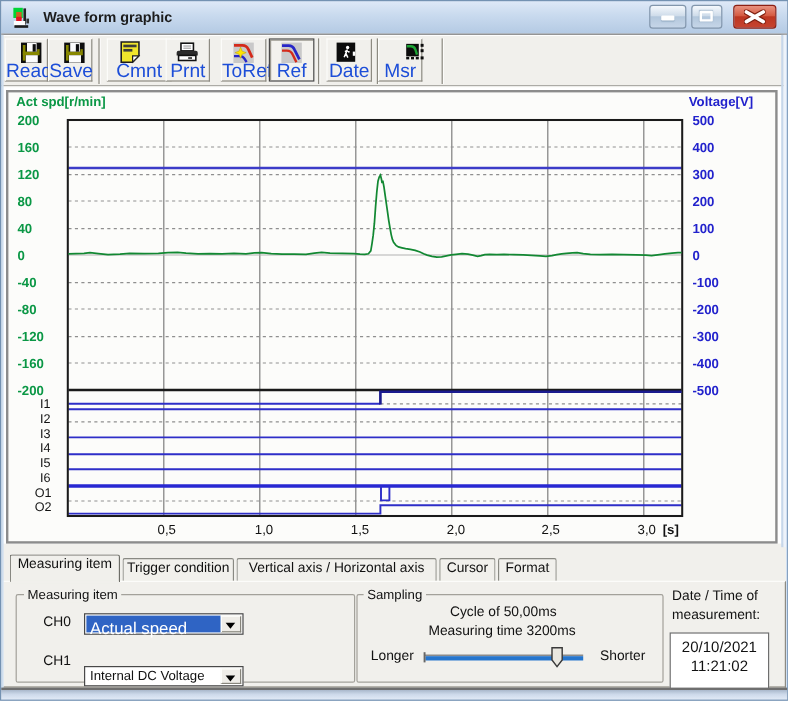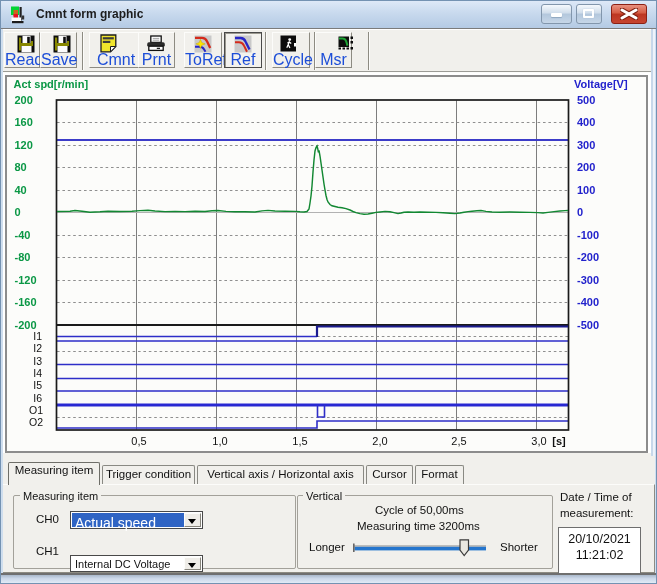--- a/index.html
+++ b/index.html
@@ -42,21 +42,21 @@
 #datebox { left:558px; top:527px; width:83px; height:53px; background:#fff; border:1px solid #6e6e6e; text-align:center; font-size:12.5px; color:#111; line-height:15.5px; padding-top:4px; }
 
 
 #botline { left:1px; top:573px; width:655px; height:2px; background:#6f6f6f; }
 #botframe { left:1px; top:575px; width:655px; height:9px; background:linear-gradient(#a9b8cb, #cdd9ea 40%, #e6eef9); }
 </style>
 </head>
 <body>
 <div id="win">
   <div class="abs" id="titlebar"></div>
-  <div class="abs" id="titletext">Cmnt form graphic</div>
+  <div class="abs" id="titletext">Wave form graphic</div>
   <svg class="abs" style="left:11px;top:5px" width="19" height="19" viewBox="0 0 19 19">
     <rect x="0" y="1.5" width="8" height="8.5" fill="#00d435"></rect>
     <rect x="2.5" y="5" width="4.5" height="6" fill="#d06020"></rect>
     <rect x="2.5" y="9" width="4.5" height="4" fill="#e81020"></rect>
     <rect x="8.5" y="2" width="2.2" height="13.5" fill="#222"></rect>
     <rect x="0.5" y="12.5" width="9.5" height="4" fill="#fdfdfd"></rect>
     <rect x="1" y="16" width="11.5" height="2.2" fill="#1c1c1c"></rect>
     <rect x="11" y="10.5" width="2.2" height="4" fill="#333"></rect>
   </svg>
   <div class="abs capbtn" id="btnmin"></div>
@@ -86,21 +86,21 @@
       <span class="lbl">Prnt</span>
     </div>
   <div class="abs tbtn" style="left:184px; width:38px;">
       <span class="lbl">ToRef</span>
     </div>
   <div class="abs tbtn" style="left:224px; width:38px; border:1px solid #494949; box-shadow:inset 1px 1px 0 #9a988f; background:#f3f2ee;">
       <span class="lbl">Ref</span>
     </div>
   <div class="abs tsep" style="left:265px;"></div>
   <div class="abs tbtn" style="left:272px; width:38px;">
-      <span class="lbl">Cycle</span>
+      <span class="lbl">Date</span>
     </div>
   <div class="abs tsep" style="left:314px;"></div>
   <div class="abs tbtn" style="left:315px; width:37px;">
       <span class="lbl">Msr</span>
     </div>
   <div class="abs tsep" style="left:368px;"></div>
 
   <svg class="abs" style="left:17px;top:35px" width="18" height="18" viewBox="0 0 18 18">
     <rect x="0.5" y="0.5" width="17" height="17" fill="#0d0d0d"></rect>
     <rect x="2" y="2.5" width="2.2" height="13" fill="#878700"></rect>
@@ -278,21 +278,21 @@
     <div style="position:absolute; left:4px; top:2.5px; font-size:14px; color:#fff;">Actual speed</div>
     <div class="cbtn"></div>
   </div>
   <div class="abs txt" style="left:36px; top:545px;">CH1</div>
   <div class="abs combo" style="left:70px; top:555px; width:133px; height:17px;">
     <div style="position:absolute; left:4px; top:2px; font-size:11px; color:#111;">Internal DC Voltage</div>
     <div class="cbtn"></div>
   </div>
 
   <div class="abs gbox" style="left:297px; top:495px; width:256px; height:74px;"></div>
-  <div class="abs glabel" style="left:303px; top:489.5px;">Vertical</div>
+  <div class="abs glabel" style="left:303px; top:489.5px;">Sampling</div>
   <div class="abs txt" style="left:375px; top:504px;">Cycle of 50,00ms</div>
   <div class="abs txt" style="left:357px; top:520px;">Measuring time 3200ms</div>
   <div class="abs txt" style="left:309px; top:541px;">Longer</div>
   <div class="abs txt" style="left:500px; top:541px;">Shorter</div>
   <svg class="abs" style="left:348px; top:536px;" width="145" height="24" viewBox="0 0 145 24">
     <line x1="5.5" y1="10" x2="138" y2="10" stroke="#8a8a8a" stroke-width="1.2"></line>
     <rect x="6.5" y="10.8" width="131.5" height="3.6" fill="#2575cd"></rect>
     <rect x="5" y="7.5" width="1.6" height="8.5" fill="#666"></rect>
     <path d="M112 3.8 L120.5 3.8 L120.5 14 L116.2 19.5 L112 14 Z" fill="#e9e7e0" stroke="#3a3a3a" stroke-width="1.2"></path>
   </svg>

